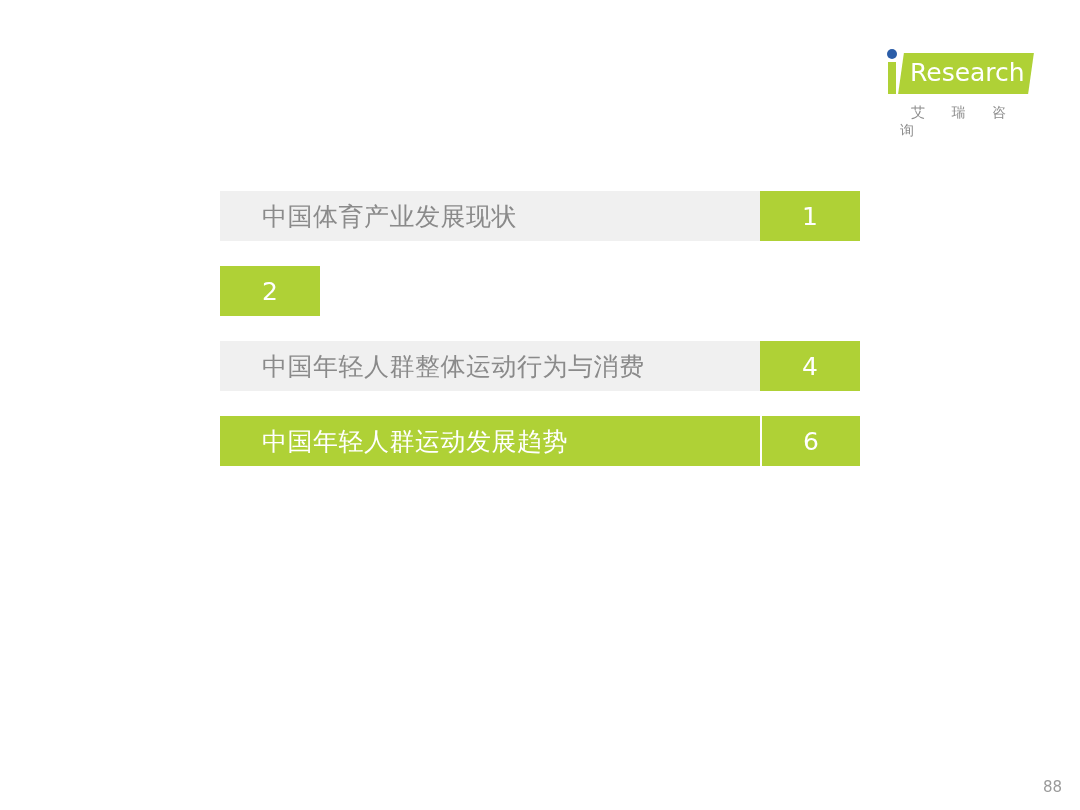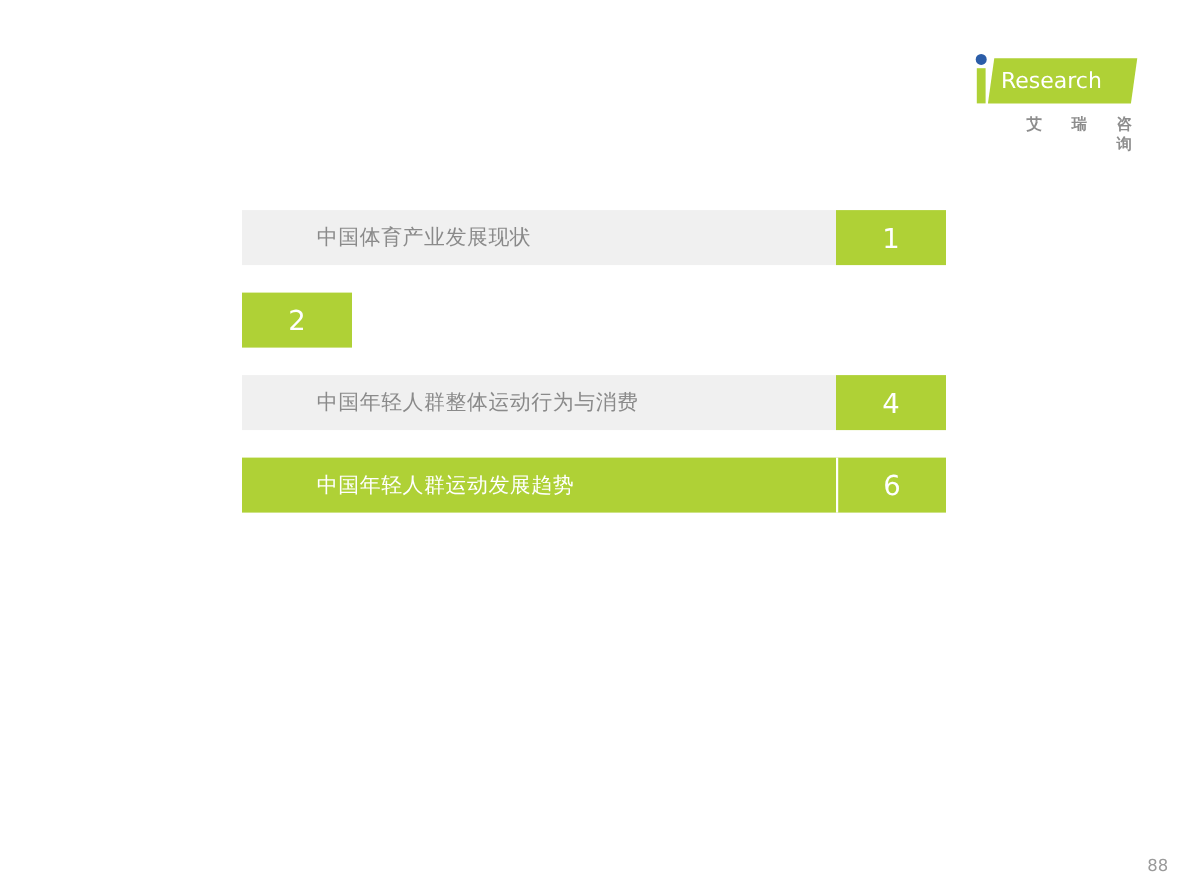--- a/index.html
+++ b/index.html
@@ -53,39 +53,38 @@
     width: 10px;
     height: 10px;
     border-radius: 50%;
     background: #2B5DA8;
   }
   .logo-word {
     position: absolute;
     left: 26px;
     top: 8px;
     width: 130px;
-    font-size: 20px;
+    font-size: 25px;
     line-height: 34px;
     color: #ffffff;
     letter-spacing: 0px;
     font-weight: 400;
     font-family: "DejaVu Sans", "Liberation Sans", sans-serif;
   }
   .logo-sub {
     position: absolute;
-    left: 4px;
+    left: 16px;
     top: 56px;
     width: 152px;
-    text-align: right;
+    text-align: left;
     font-size: 14px;
     color: #8d8d8d;
     letter-spacing: 11px;
     text-indent: 11px;
     font-family: "DejaVu Sans", "Liberation Sans", sans-serif;
-    font-weight: bold;
   }
 
   
   .agenda {
     position: absolute;
     left: 220px;
     top: 191px;
     width: 640px;
   }
   .agenda-row {
@@ -98,22 +97,22 @@
   .agenda-row:last-child {
     margin-bottom: 0;
   }
   .agenda-label {
     flex: 0 0 540px;
     width: 540px;
     background: #F0F0F0;
     display: flex;
     align-items: center;
     box-sizing: border-box;
-    padding-left: 68px;
-    font-size: 19px;
+    padding-left: 42px;
+    font-size: 25px;
     color: #8a8a8a;
     letter-spacing: 0.5px;
     font-family: "DejaVu Sans", "Liberation Sans", sans-serif;
   }
   .agenda-num {
     flex: 0 0 100px;
     width: 100px;
     background: #AFD136;
     display: flex;
     align-items: center;

